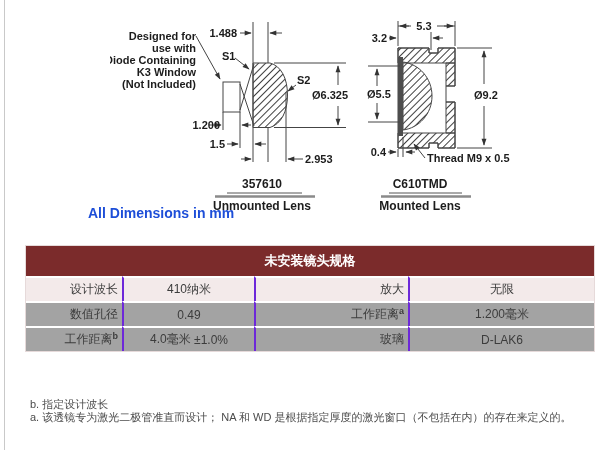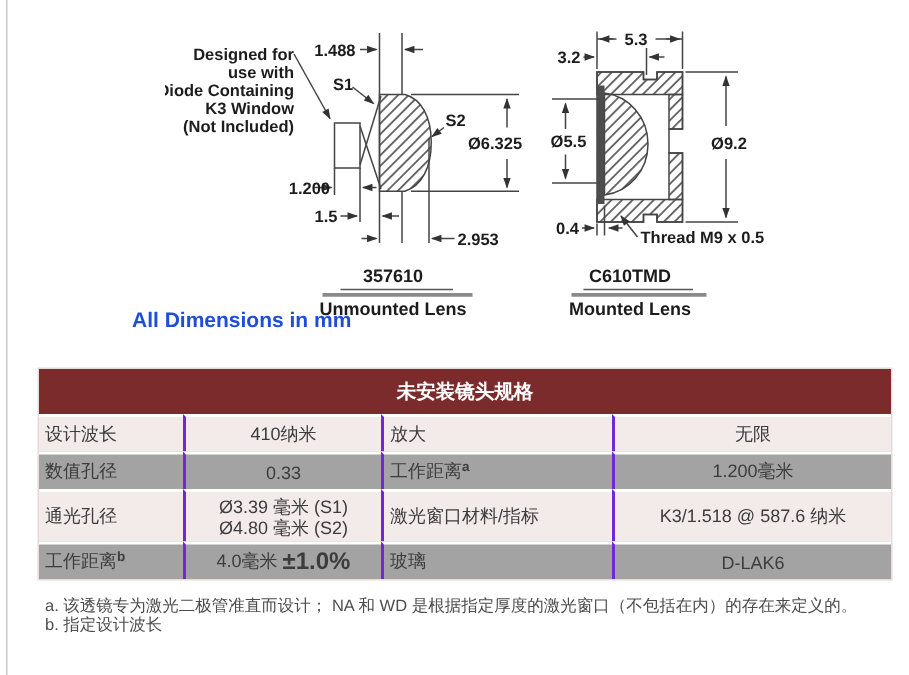--- a/index.html
+++ b/index.html
@@ -15,29 +15,29 @@
   #alldims{left:88px;top:205px;font-size:14px;font-weight:700;color:#1d4ed8;}
   
   #spec{left:25px;top:245px;width:568px;}
   table{border-collapse:separate;border-spacing:0;table-layout:fixed;width:568px;
         font-size:12px;color:#3c3c3c;border:1px solid #e6dada;}
   th.title{background:#7b2b2b;color:#ffffff;font-size:13px;font-weight:700;
            height:24px;text-align:center;padding:3px;}
   td{border-top:2px solid #ffffff;border-left:2px solid #6d28d9;padding:1px 4px;
      overflow:hidden;white-space:nowrap;}
   td:first-child{border-left:none;}
-  td.lbl{text-align:left;padding-left:4px;}
+  td.lbl{text-align:right;padding-left:4px;}
   td.val{text-align:center;}
   tr.odd td{background:#f3eaea;}
   tr.even td{background:#a3a3a3;}
   tr.h23 td{height:21px;}
   tr.h35 td{height:31px;}
   sup{font-size:9px;font-weight:700;vertical-align:4px;line-height:0;}
   .two-line{line-height:14px;white-space:nowrap;}
-  .tol{font-size:16px;vertical-align:-1px;font-weight:bold;}
+  .tol{font-size:12px;vertical-align:-1px;}
   
   #footnotes{left:30px;top:398px;width:566px;font-size:11px;line-height:13px;color:#4c4c4c;}
   #footnotes div{white-space:nowrap;}
 </style>
 </head>
 <body>
 
 <div id="screen">
   <div id="left-rule"></div>
 
@@ -190,40 +190,31 @@
             <th class="title" colspan="4">未安装镜头规格</th>
           </tr>
       <tr class="odd h23">
         <td class="lbl">设计波长</td>
         <td class="val">410纳米</td>
         <td class="lbl">放大</td>
         <td class="val">无限</td>
       </tr>
       <tr class="even h23">
         <td class="lbl">数值孔径</td>
-        <td class="val">0.33</td>
+        <td class="val">0.49</td>
         <td class="lbl"><span>工作距离</span><sup>a</sup></td>
         <td class="val">1.200毫米</td>
-      </tr>
-      <tr class="odd h35">
-        <td class="lbl">通光孔径</td>
-        <td class="val">
-          <div class="two-line">Ø3.39 毫米 (S1)</div>
-          <div class="two-line">Ø4.80 毫米 (S2)</div>
-        </td>
-        <td class="lbl">激光窗口材料/指标</td>
-        <td class="val">K3/1.518 @ 587.6 纳米</td>
       </tr>
       <tr class="even h23">
         <td class="lbl"><span>工作距离</span><sup>b</sup></td>
         <td class="val"><span>4.0毫米</span> <span class="tol">±1.0%</span></td>
         <td class="lbl">玻璃</td>
         <td class="val">D-LAK6</td>
       </tr>
     </tbody>
       </table>
   </div>
 
   <div id="footnotes" class="abs">
+    <div>b. 指定设计波长</div>
     <div>a. 该透镜专为激光二极管准直而设计； NA 和 WD 是根据指定厚度的激光窗口（不包括在内）的存在来定义的。</div>
-    <div>b. 指定设计波长</div>
   </div>
 </div>
 
 </body></html>

